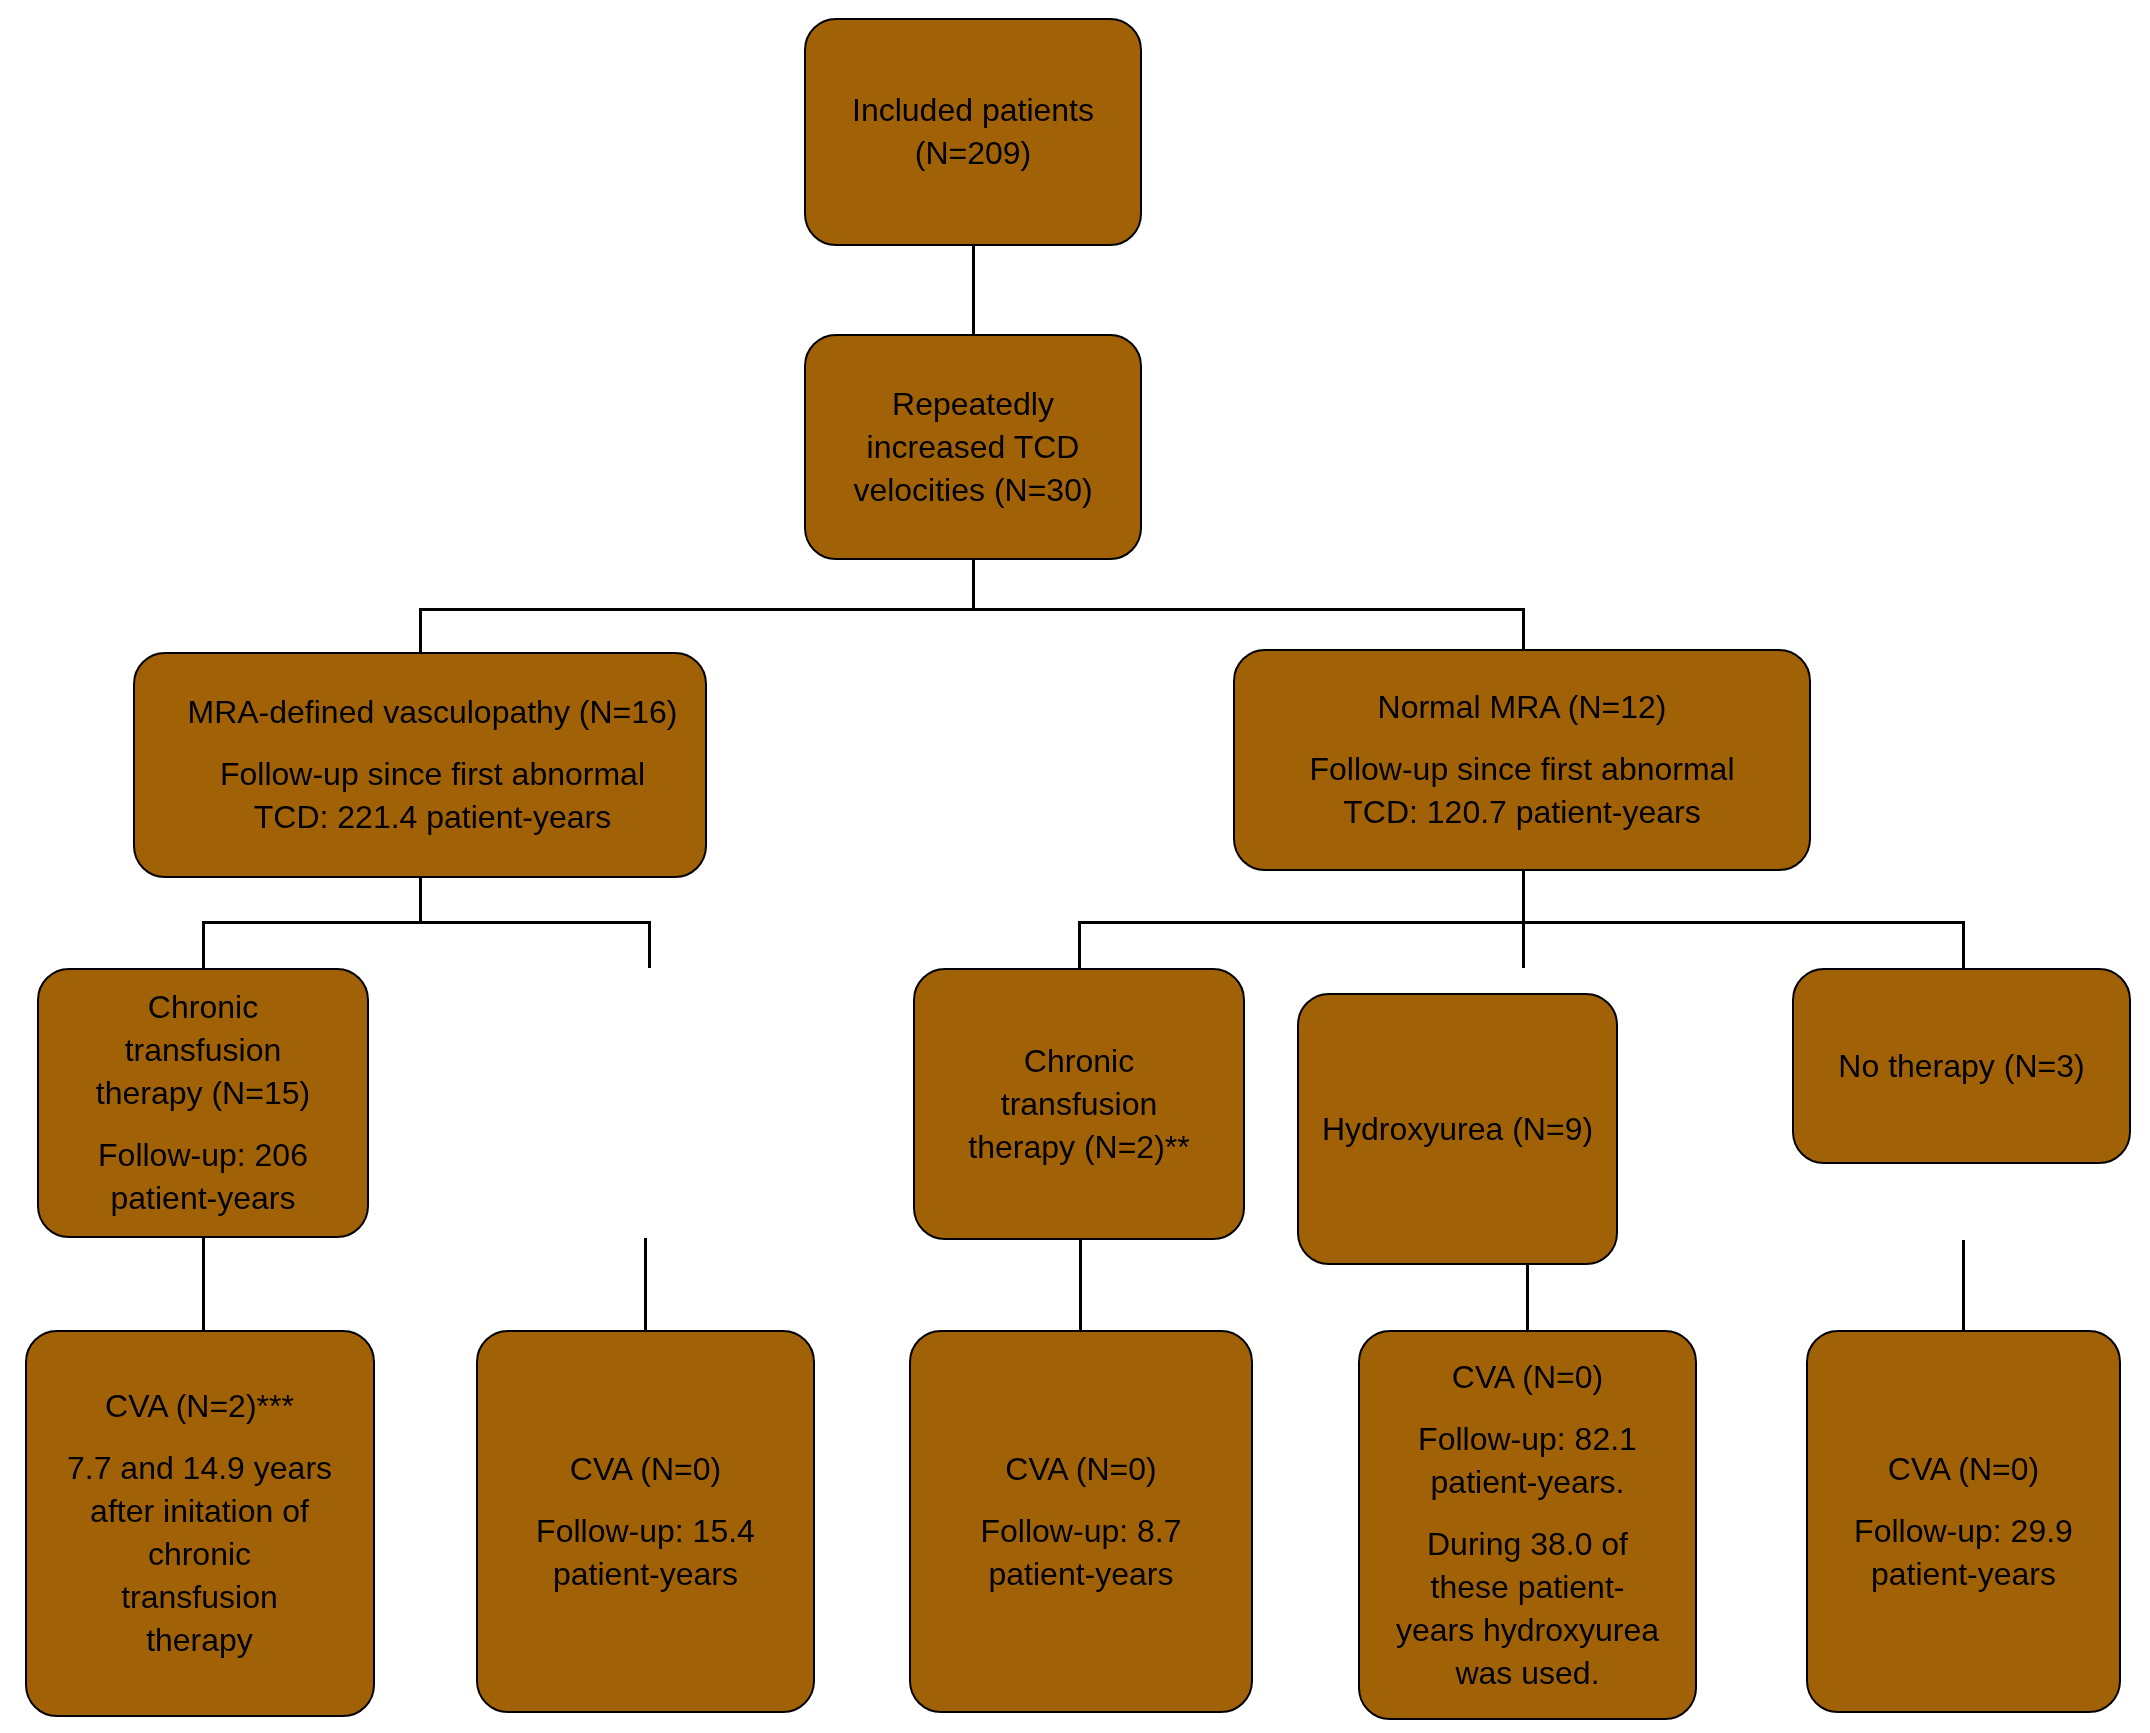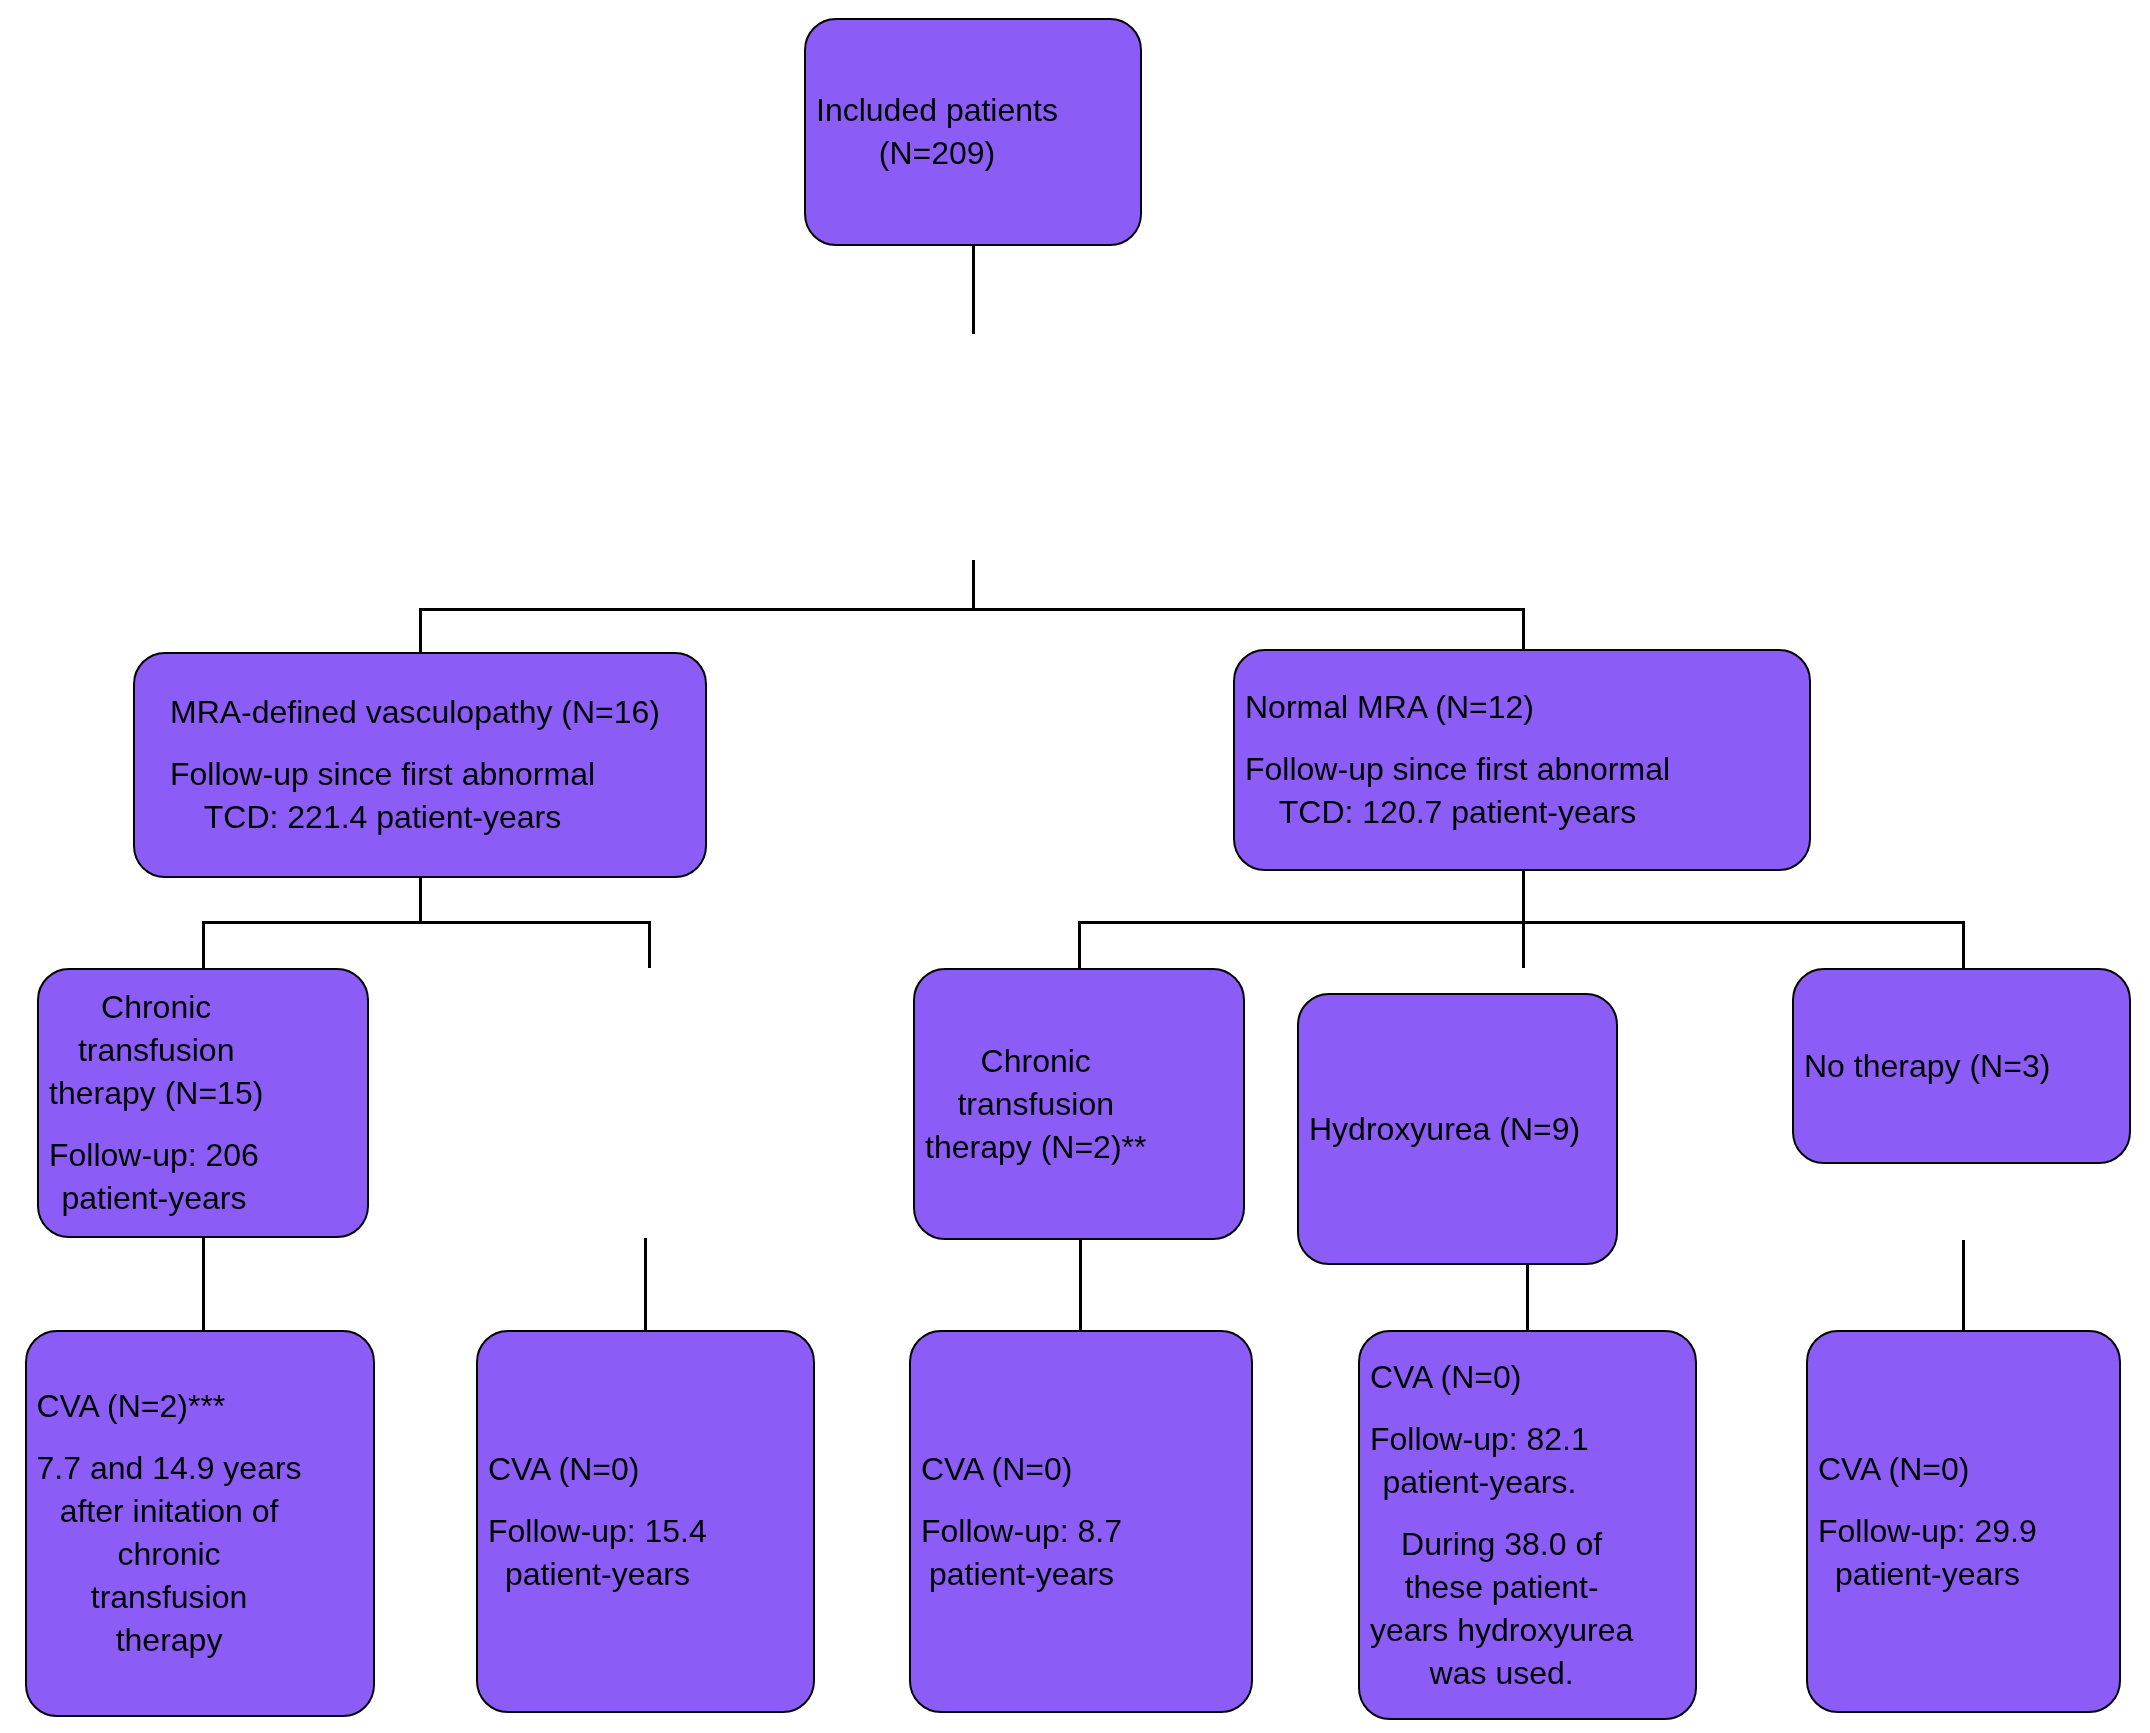--- a/index.html
+++ b/index.html
@@ -8,26 +8,26 @@
     background: #ffffff;
     font-family: "Liberation Sans", sans-serif;
     position: relative; overflow: hidden;
     color: #000;
   }
   #canvas { position: absolute; inset: 0; }
 
   .node {
     position: absolute;
     box-sizing: border-box;
-    background: #8b5cf6;
+    background: #a16207;
     border: 2.9px solid #000;
     border-radius: 32px;
     display: flex;
     flex-direction: column;
-    align-items: flex-start;
+    align-items: center;
     justify-content: center;
     text-align: center;
     font-size: 32px;
     line-height: 43px;
     padding: 7.2px 10px;
   }
   .title { white-space: pre-line; }
   .note, .note2 { white-space: pre-line; margin-top: 19px; }
 
   .edge { position: absolute; background: #000; }
@@ -75,20 +75,25 @@
   <div class="edge v" style="left:644px; top:1238px; height:92px;"></div>
   <div class="edge v" style="left:1079px; top:1240px; height:90px;"></div>
   <div class="edge v" style="left:1526px; top:1240px; height:90px;"></div>
   <div class="edge v" style="left:1962px; top:1240px; height:90px;"></div>
 
   <div class="node" id="n-included">
     <div class="title">Included patients
 (N=209)</div>
   </div>
 
+  <div class="node" id="n-tcd">
+    <div class="title">Repeatedly
+increased TCD
+velocities (N=30)</div>
+  </div>
 
   <div class="node" id="n-mra">
     <div class="title">MRA-defined vasculopathy (N=16)</div>
     <div class="note">Follow-up since first abnormal
 TCD: 221.4 patient-years</div>
   </div>
   <div class="node" id="n-normal">
     <div class="title">Normal MRA (N=12)</div>
     <div class="note">Follow-up since first abnormal
 TCD: 120.7 patient-years</div>

